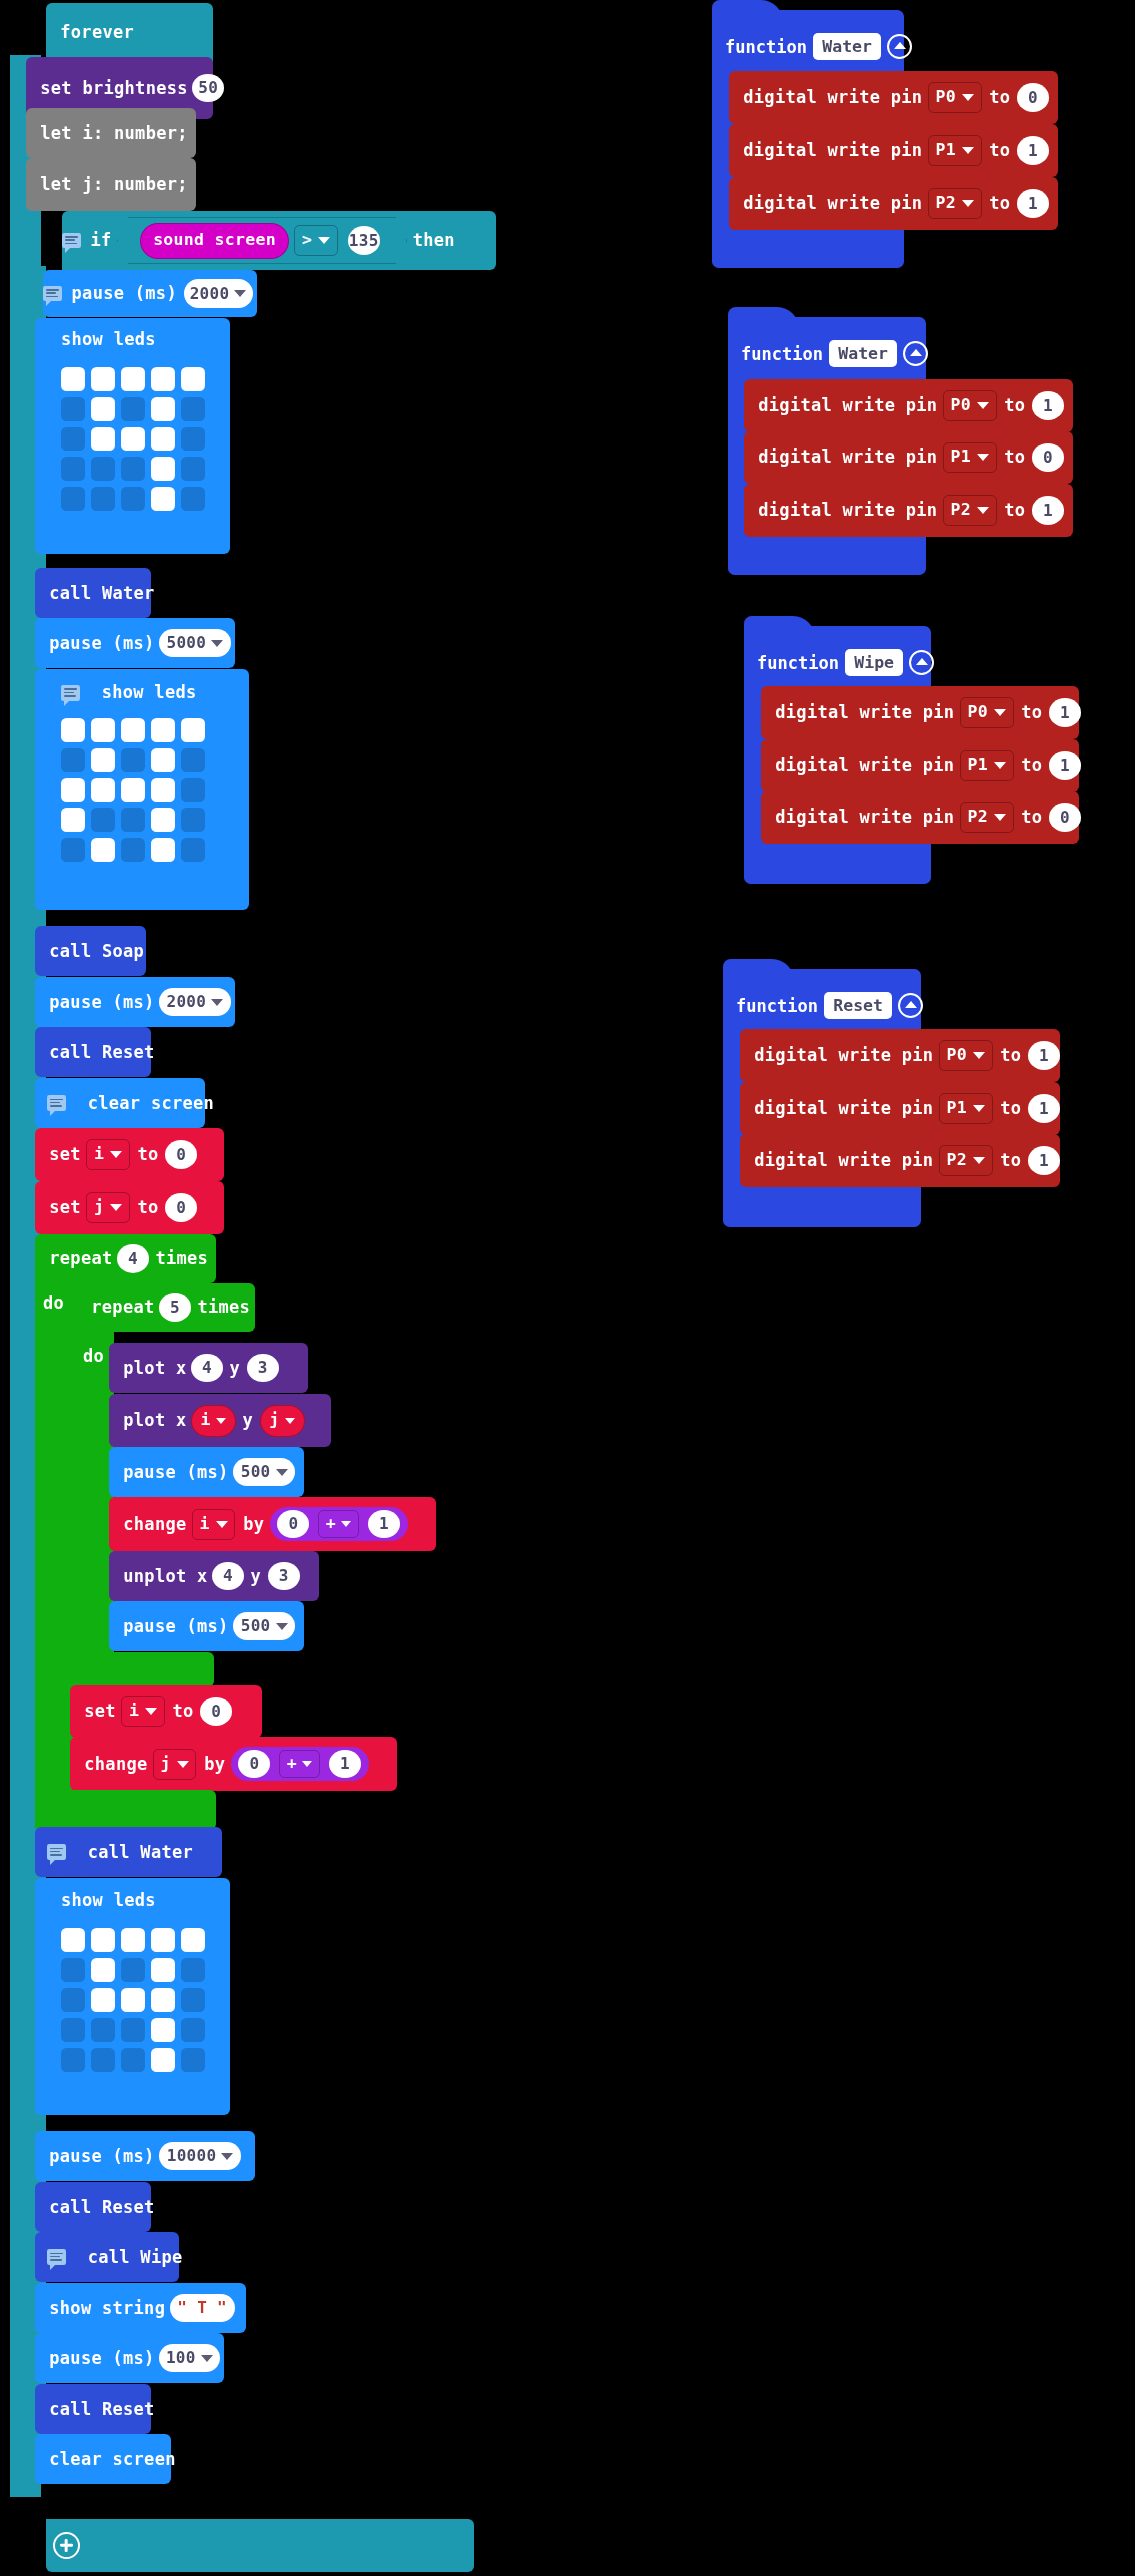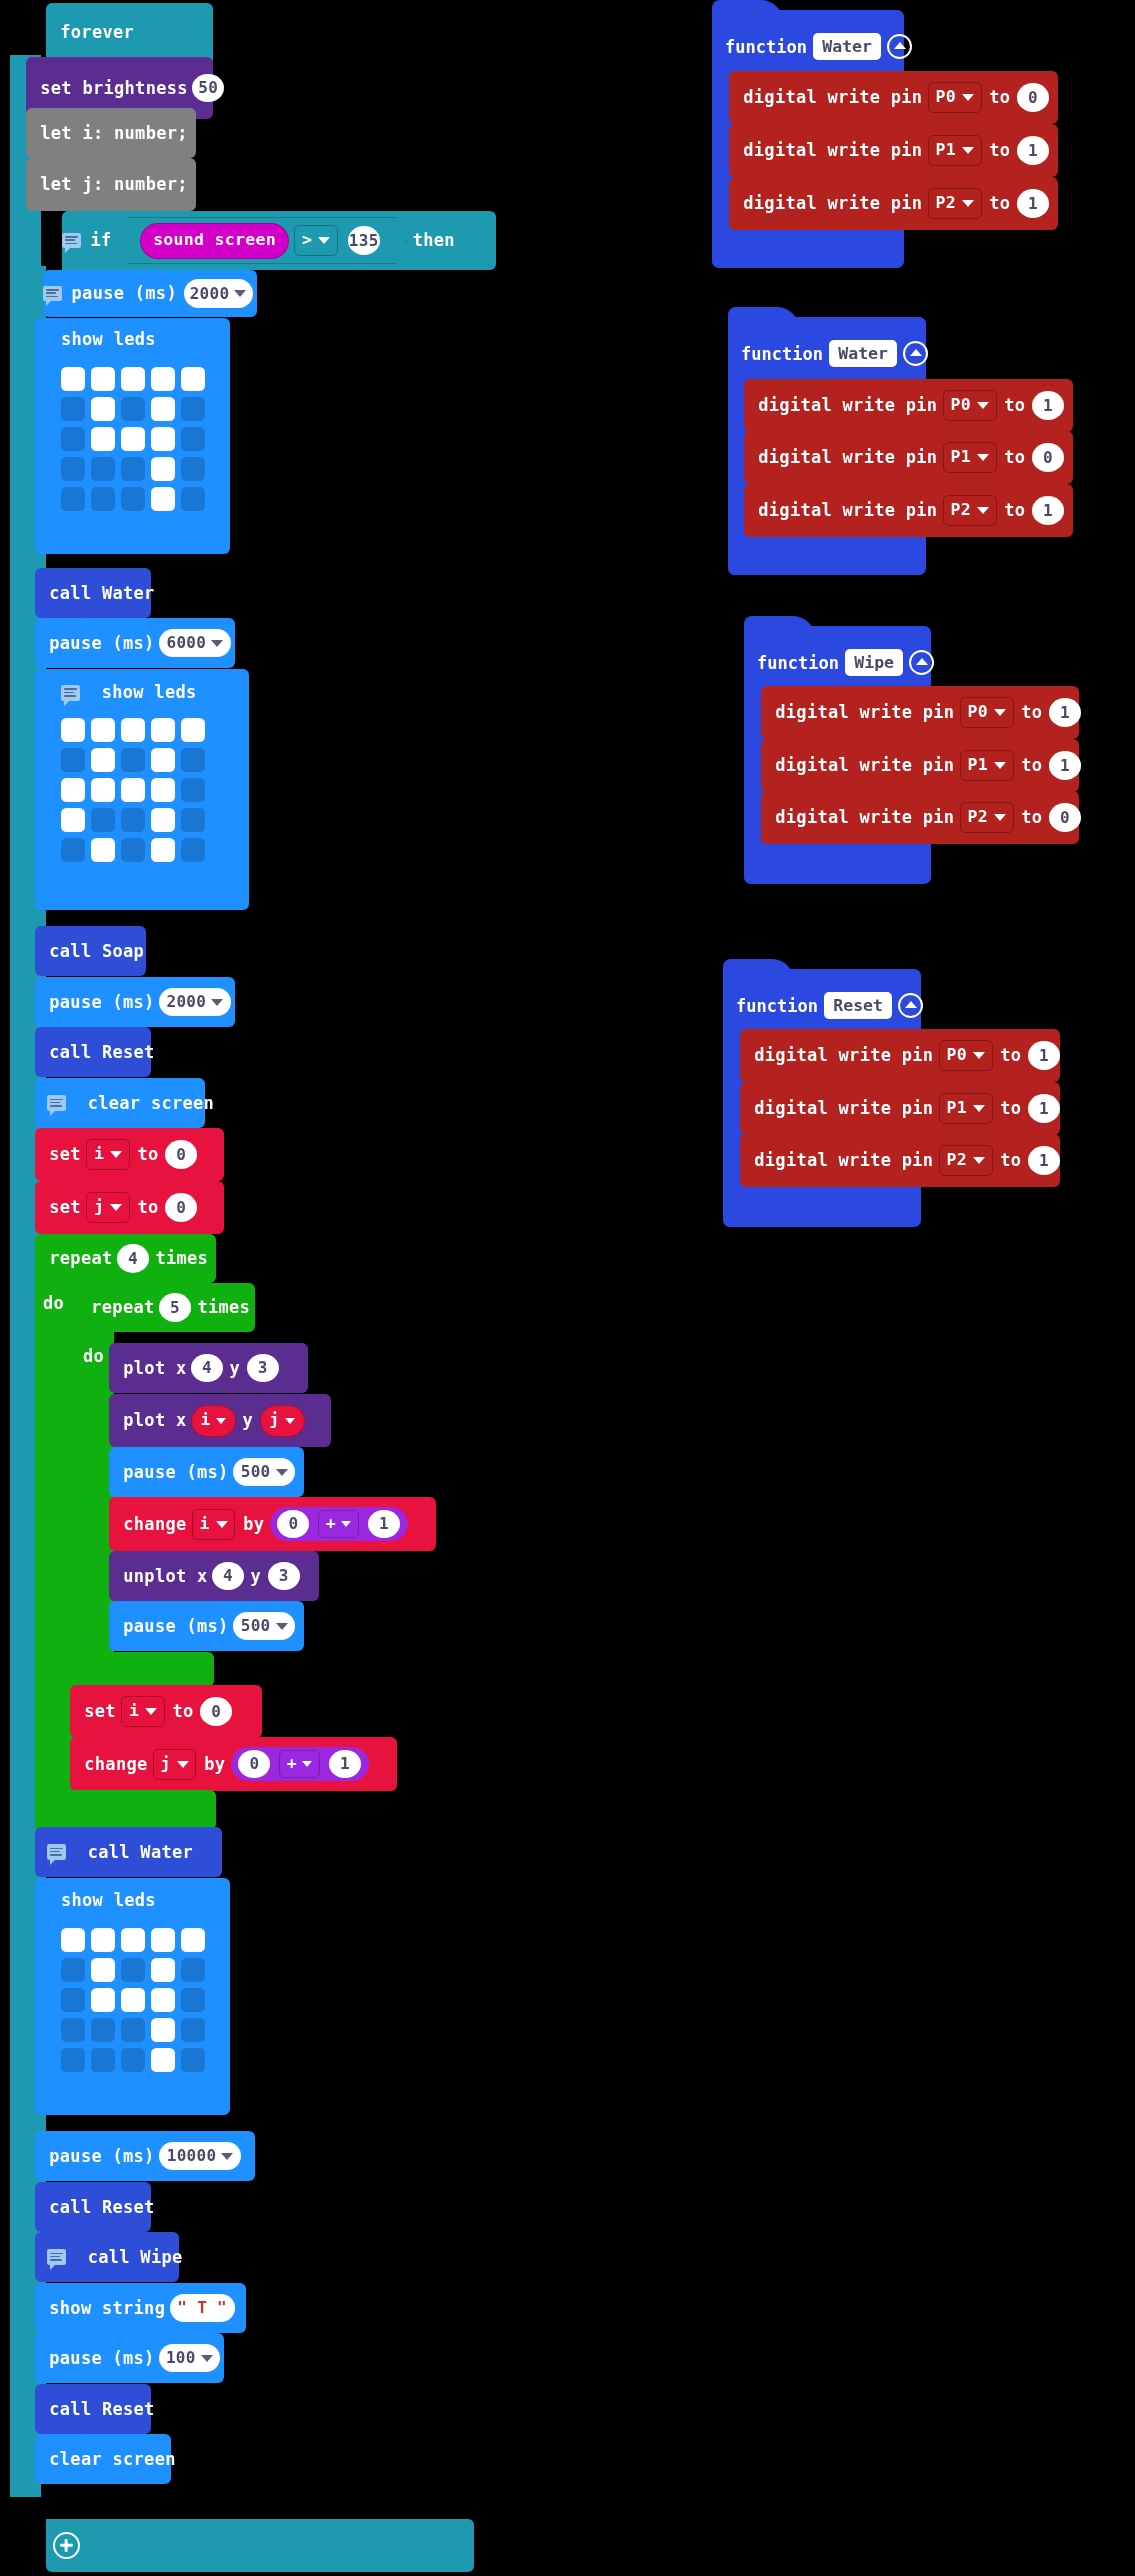--- a/index.html
+++ b/index.html
@@ -308,21 +308,21 @@
     </div>
   </div>
 
   <div class="blk c-func notch-top" style="left:35px; top:568px; width:116px; height:50px;">
     <span class="pad-l">call Water</span>
   </div>
 
   <div class="blk c-basic notch-top" style="left:35px; top:618px; width:200px; height:50px;">
     <span class="pad-l">pause (ms)</span>
     <span class="field">
-        <span>6000</span>
+        <span>5000</span>
         <span class="carat"></span>
       </span>
   </div>
 
   <div class="blk c-basic notch-top" style="left:35px; top:669px; width:214px; height:241px; flex-direction:column; align-items:flex-start; justify-content:flex-start; padding:15.4px 0 0 26px;">
     <div style="display:flex;align-items:center;">
       <span class="cmt-icon">
           <i></i>
           <i></i>
           <i></i>

